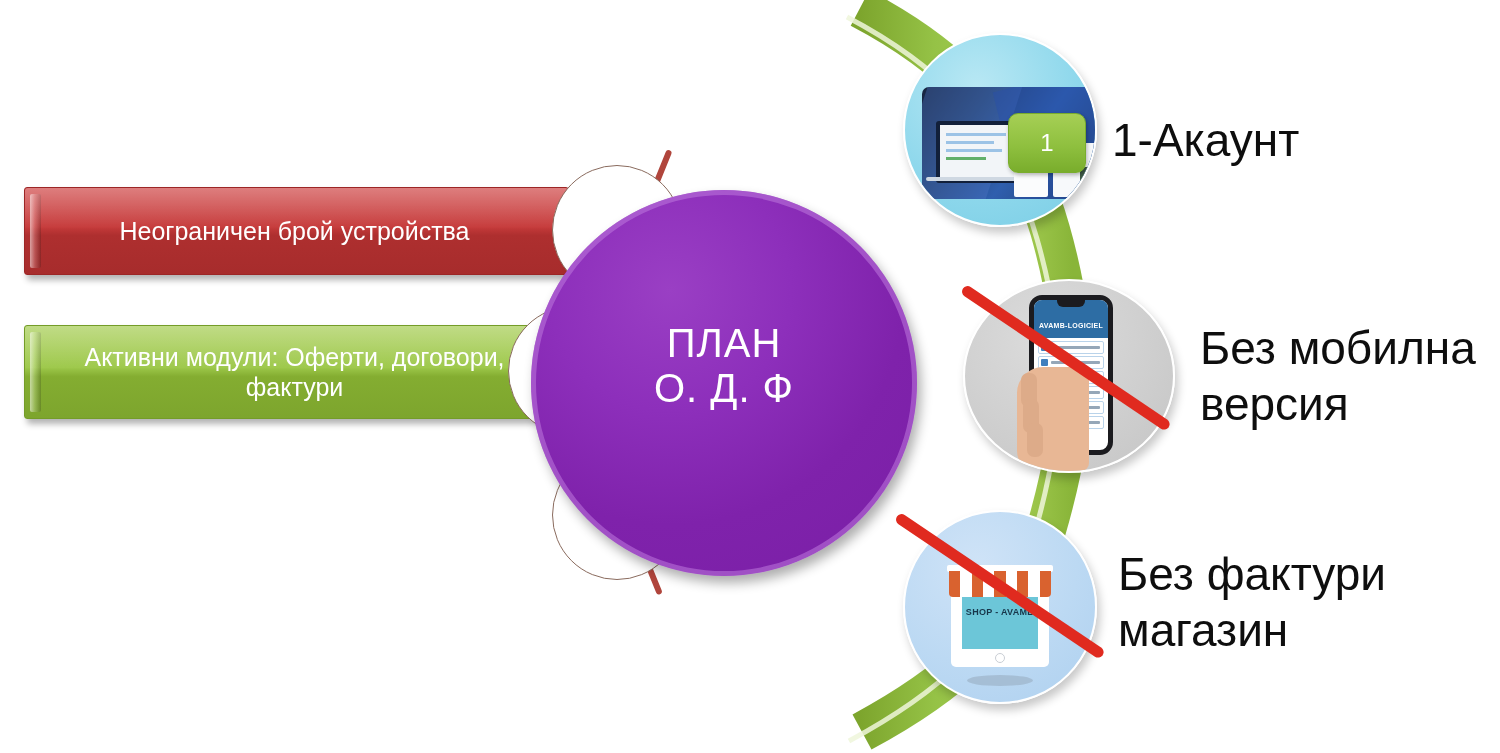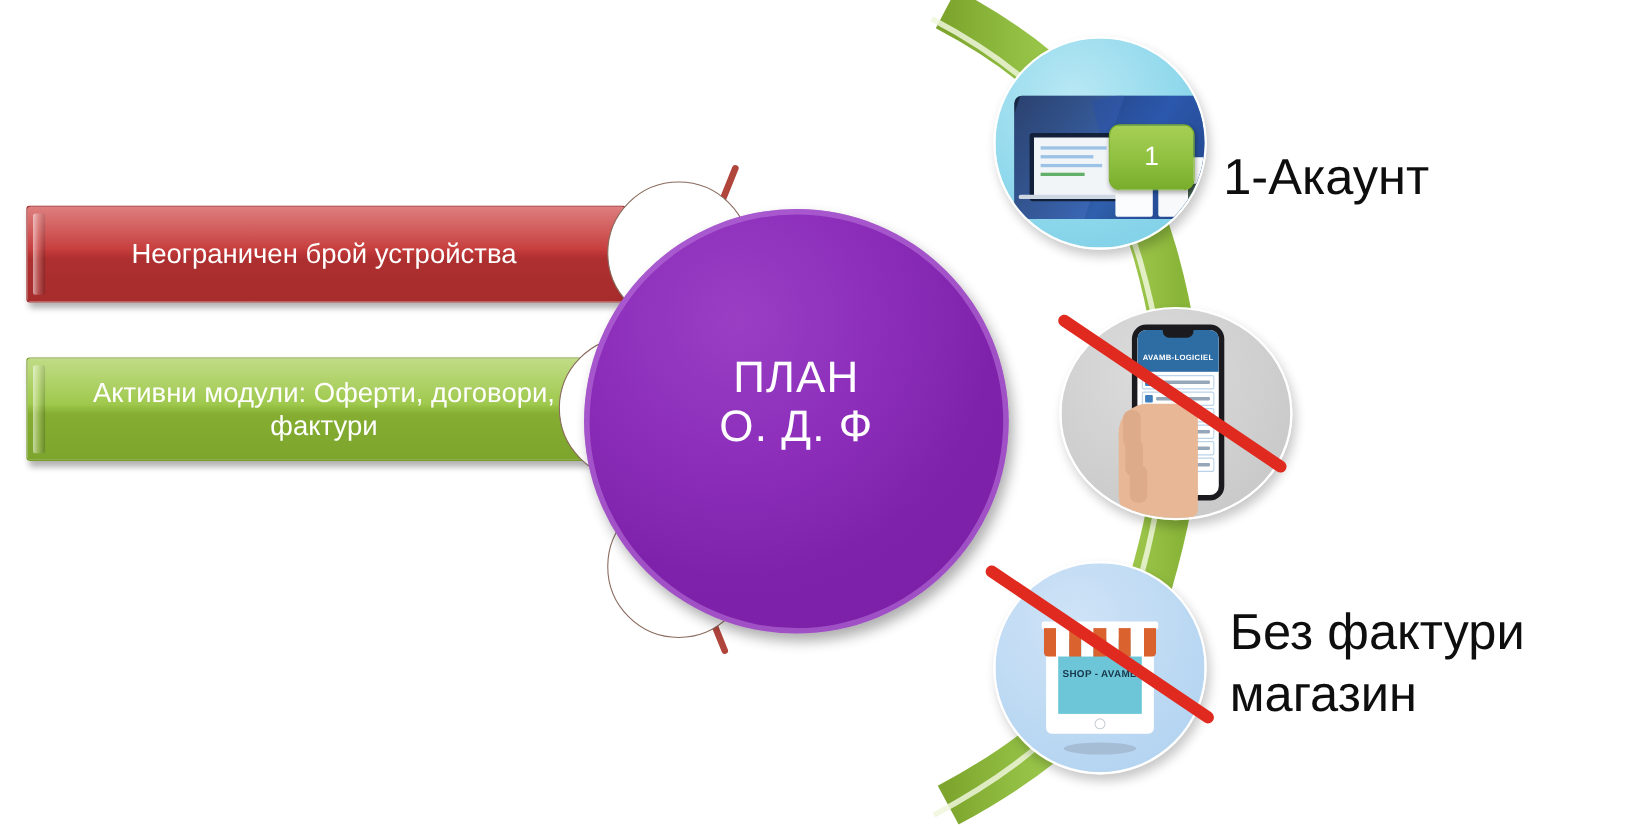--- a/index.html
+++ b/index.html
@@ -213,21 +213,21 @@
   #strike-shop{   left:897px; top:511px; width:248px; transform:rotate(34deg); transform-origin:0 50%; }
 
   
   .node-label{
     position:absolute;
     color:#0e0e0e;
     font-size:46px;
     line-height:1.22;
     z-index:10;
   }
-  #label-account{ left:1112px; top:112px;  width:370px;margin-top:20px; }
+  #label-account{ left:1112px; top:112px;  width:370px; }
   #label-mobile{  left:1200px; top:320px;  width:300px; }
   #label-shop{    left:1118px; top:546px;  width:330px; }
 </style>
 </head>
 <body>
 
 <div id="slide">
 
   <svg id="ribbon" viewBox="0 0 420 775" preserveAspectRatio="none">
     <defs>
@@ -348,15 +348,16 @@
           <span style="background:#ffffff"></span>
         <span style="background:#d9622f"></span>
       </div>
       <div class="shop-label">SHOP - AVAMB</div>
       <div class="shadow"></div>
     </div>
   </div>
   <div class="strike" id="strike-shop"></div>
 
   <div class="node-label" id="label-account">1-Акаунт</div>
+  <div class="node-label" id="label-mobile">Без мобилна версия</div>
   <div class="node-label" id="label-shop">Без фактури магазин</div>
 
 </div>
 
 </body></html>

